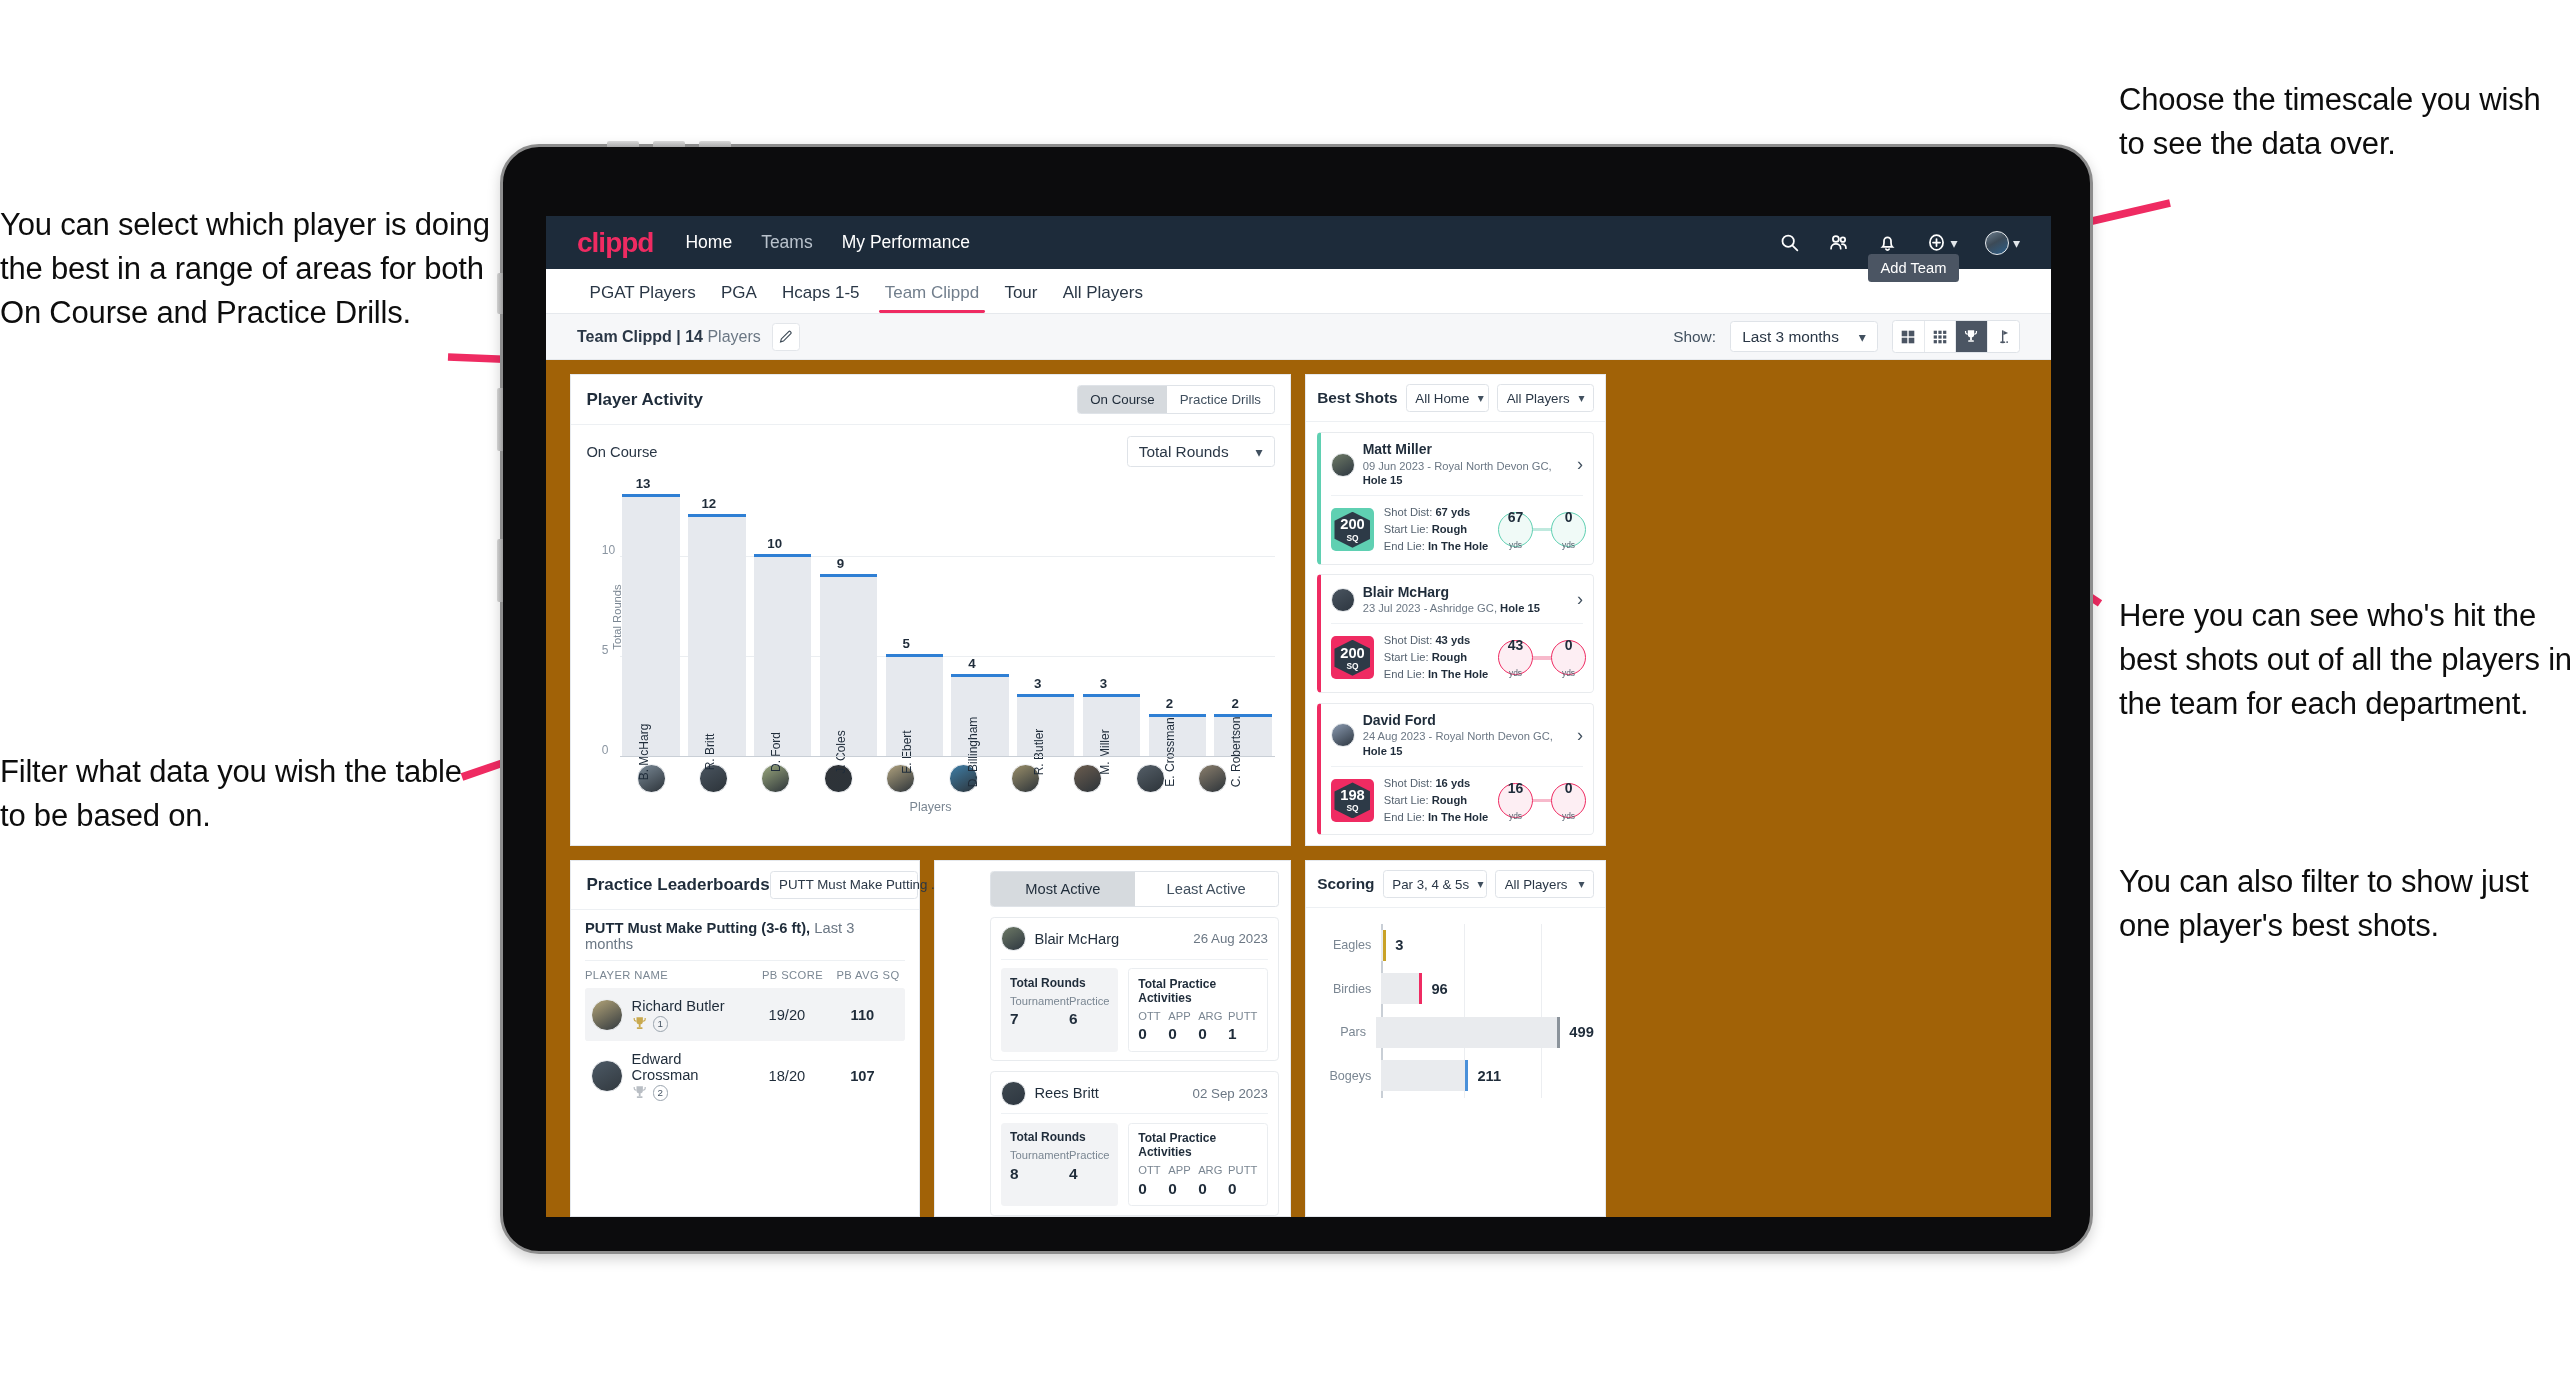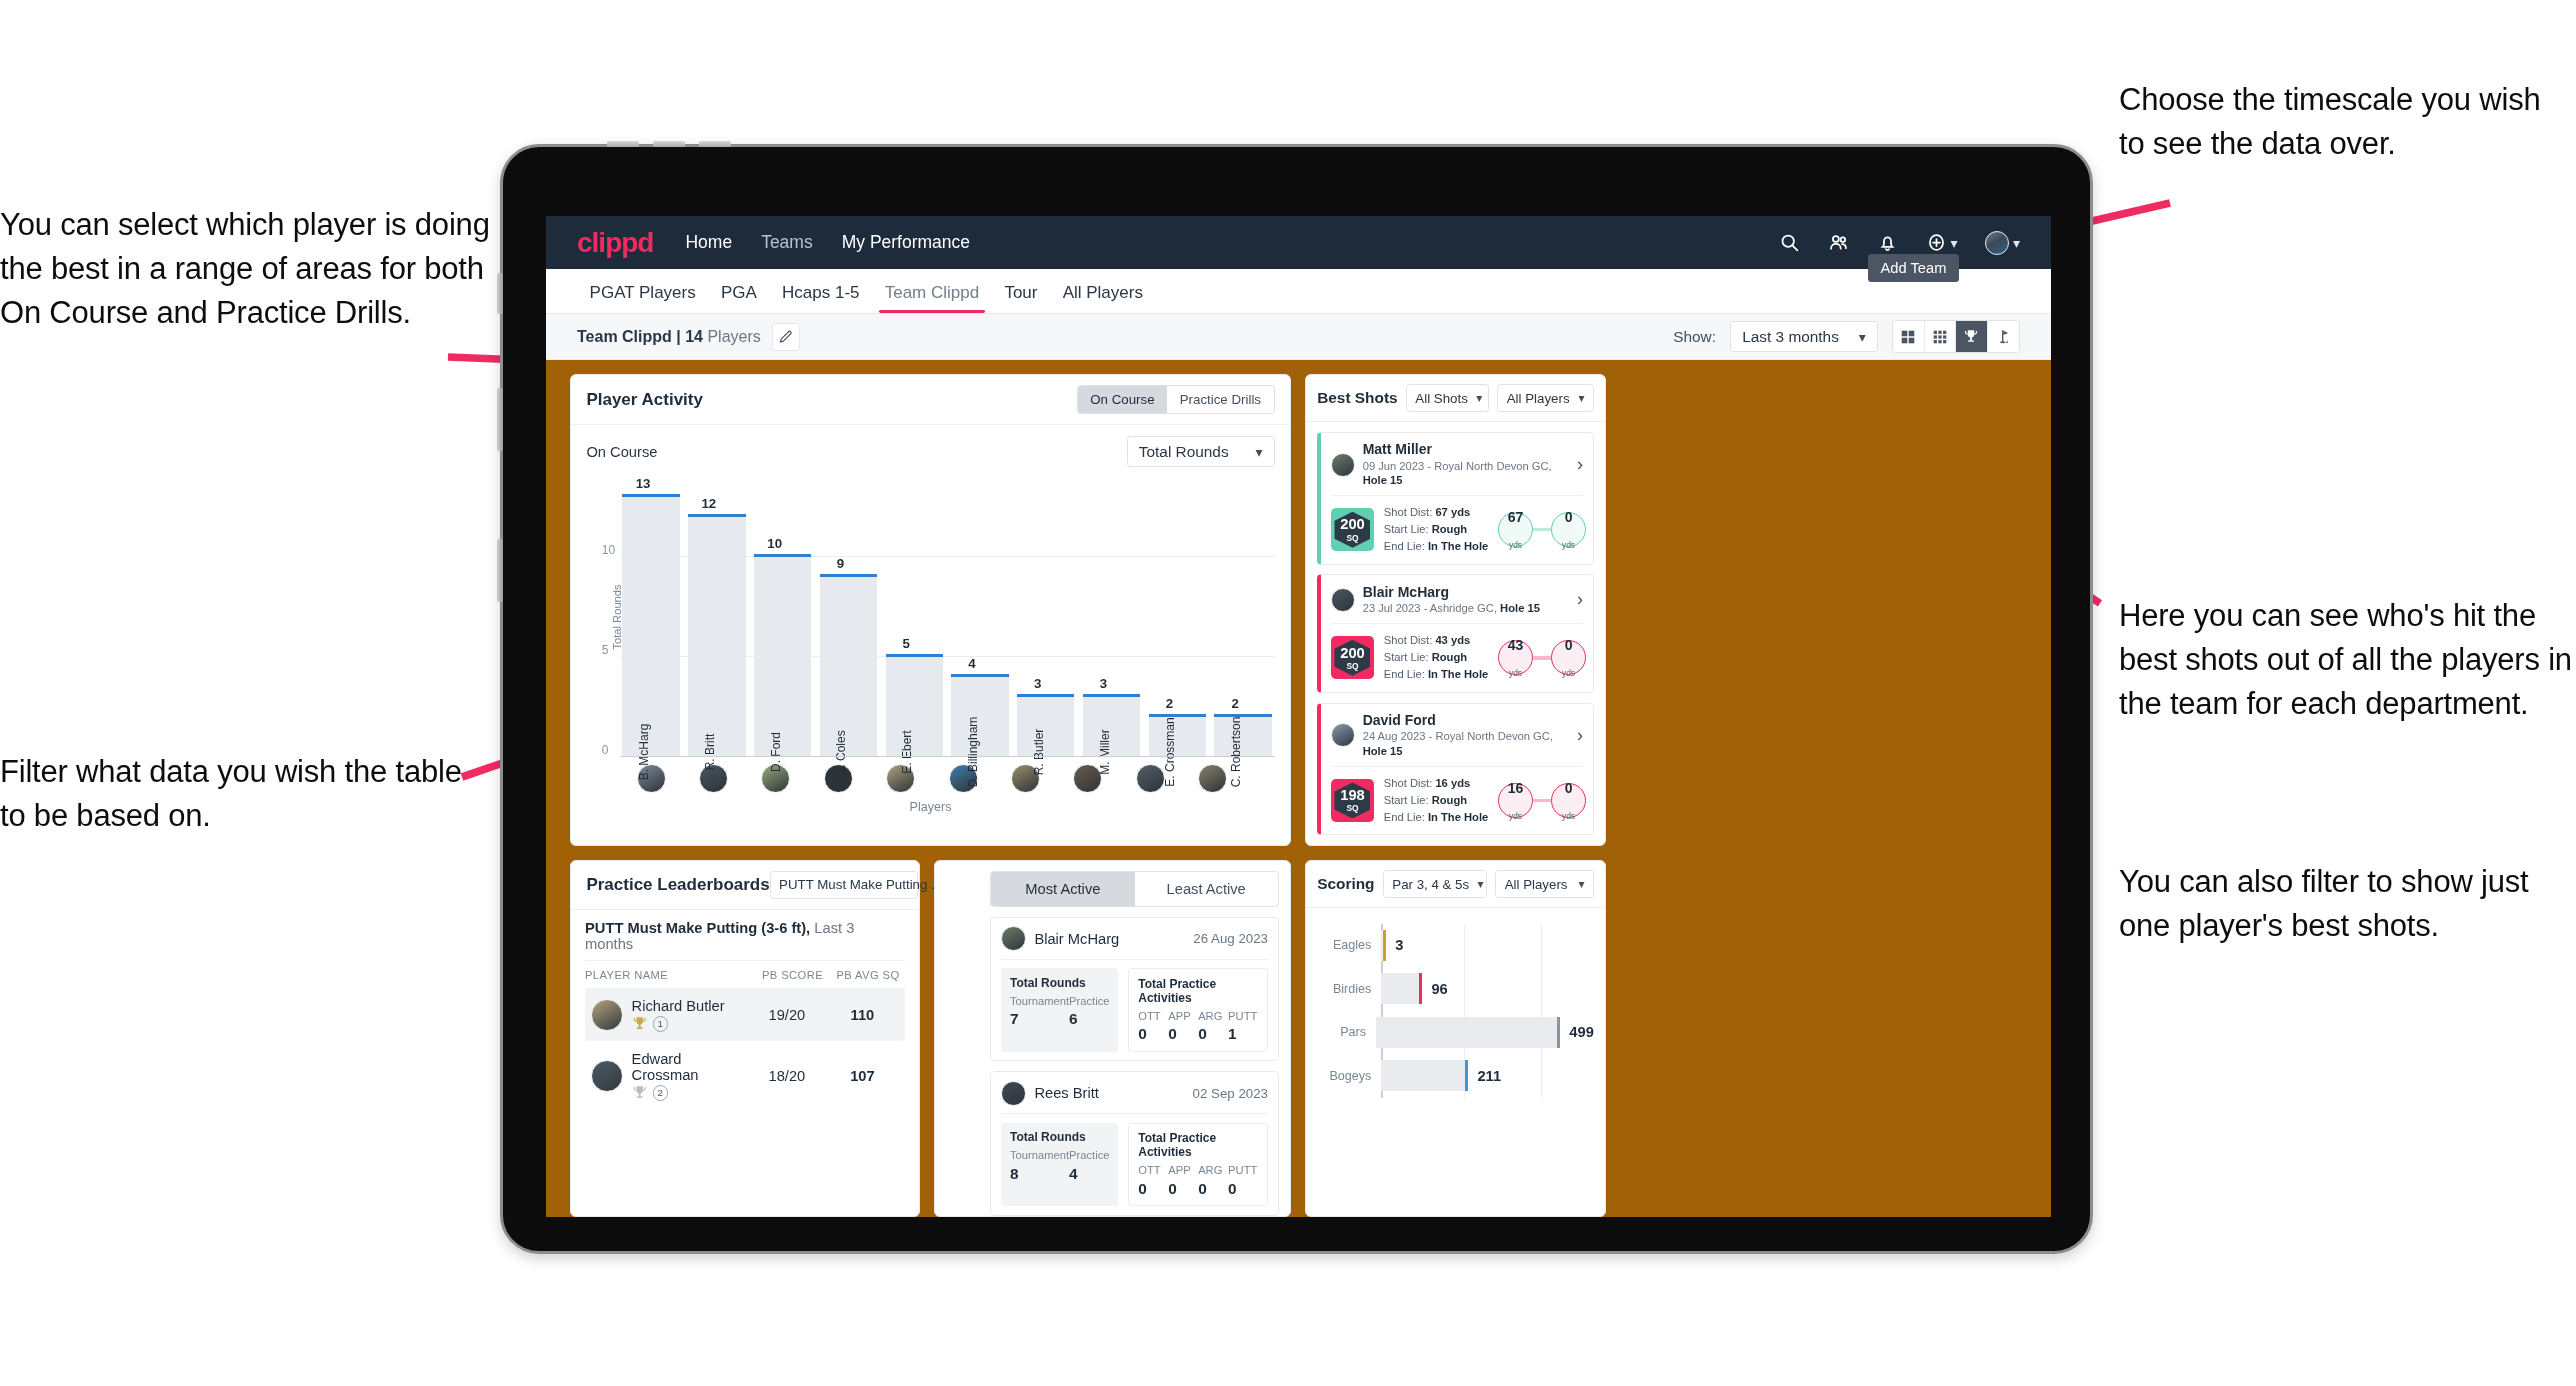--- a/index.html
+++ b/index.html
@@ -123,21 +123,21 @@
   .viewbtn {
     width: 31.5px; height: 31px; display: flex; align-items: center; justify-content: center;
     border-right: 0.7px solid #e6e9ed;
   }
   .viewbtn:last-child { border-right: none; }
   .viewbtn.active { background: #4b5563; }
 
   
   .content { padding: 14px 24px; }
   .row { display: flex; gap: 14px; }
-  .card { background: #fff; border: 0.7px solid #e6e9ed; border-radius: 6px; }
+  .card { background: #fff; border: 0.7px solid #e6e9ed; border-radius: 0; }
   .card-head {
     display: flex; align-items: center; padding: 9.8px 15.4px;
     border-bottom: 0.7px solid #edf0f3; min-height: 43px;
   }
   .card-title { font-size: 17px; color: #1f2c3a; font-weight: 600; white-space: nowrap; }
 
   .seg { display: flex; border: 0.7px solid #dfe3e8; border-radius: 3.5px; overflow: hidden; }
   .seg div { font-size: 13.3px; padding: 6.3px 12.6px; color: #41505f; white-space: nowrap; }
   .seg div.on { background: #d6dade; color: #1f2c3a; }
 
@@ -532,21 +532,21 @@
                 <div class="pav" style="background: linear-gradient(150deg, rgb(85, 95, 104), rgb(44, 51, 57));"></div>
                 <div class="pav" style="background: linear-gradient(150deg, rgb(139, 127, 109), rgb(44, 51, 57));"></div>
               </div>
             <div class="xlabel">Players</div>
           </div>
 
           <div class="card" id="card-best-shots">
             <div class="bs-head">
               <div class="card-title">Best Shots</div>
               <div class="sel-sm" style="width:83px">
-                <span>All Shots</span>
+                <span>All Home</span>
                 <span class="chev">▾</span>
               </div>
               <div class="sel-sm" style="width:105px">
                 <span>All Players</span>
                 <span class="chev">▾</span>
               </div>
             </div>
             <div id="shots">
                 <div class="shotcard teal">
                   <div class="sc-top">

